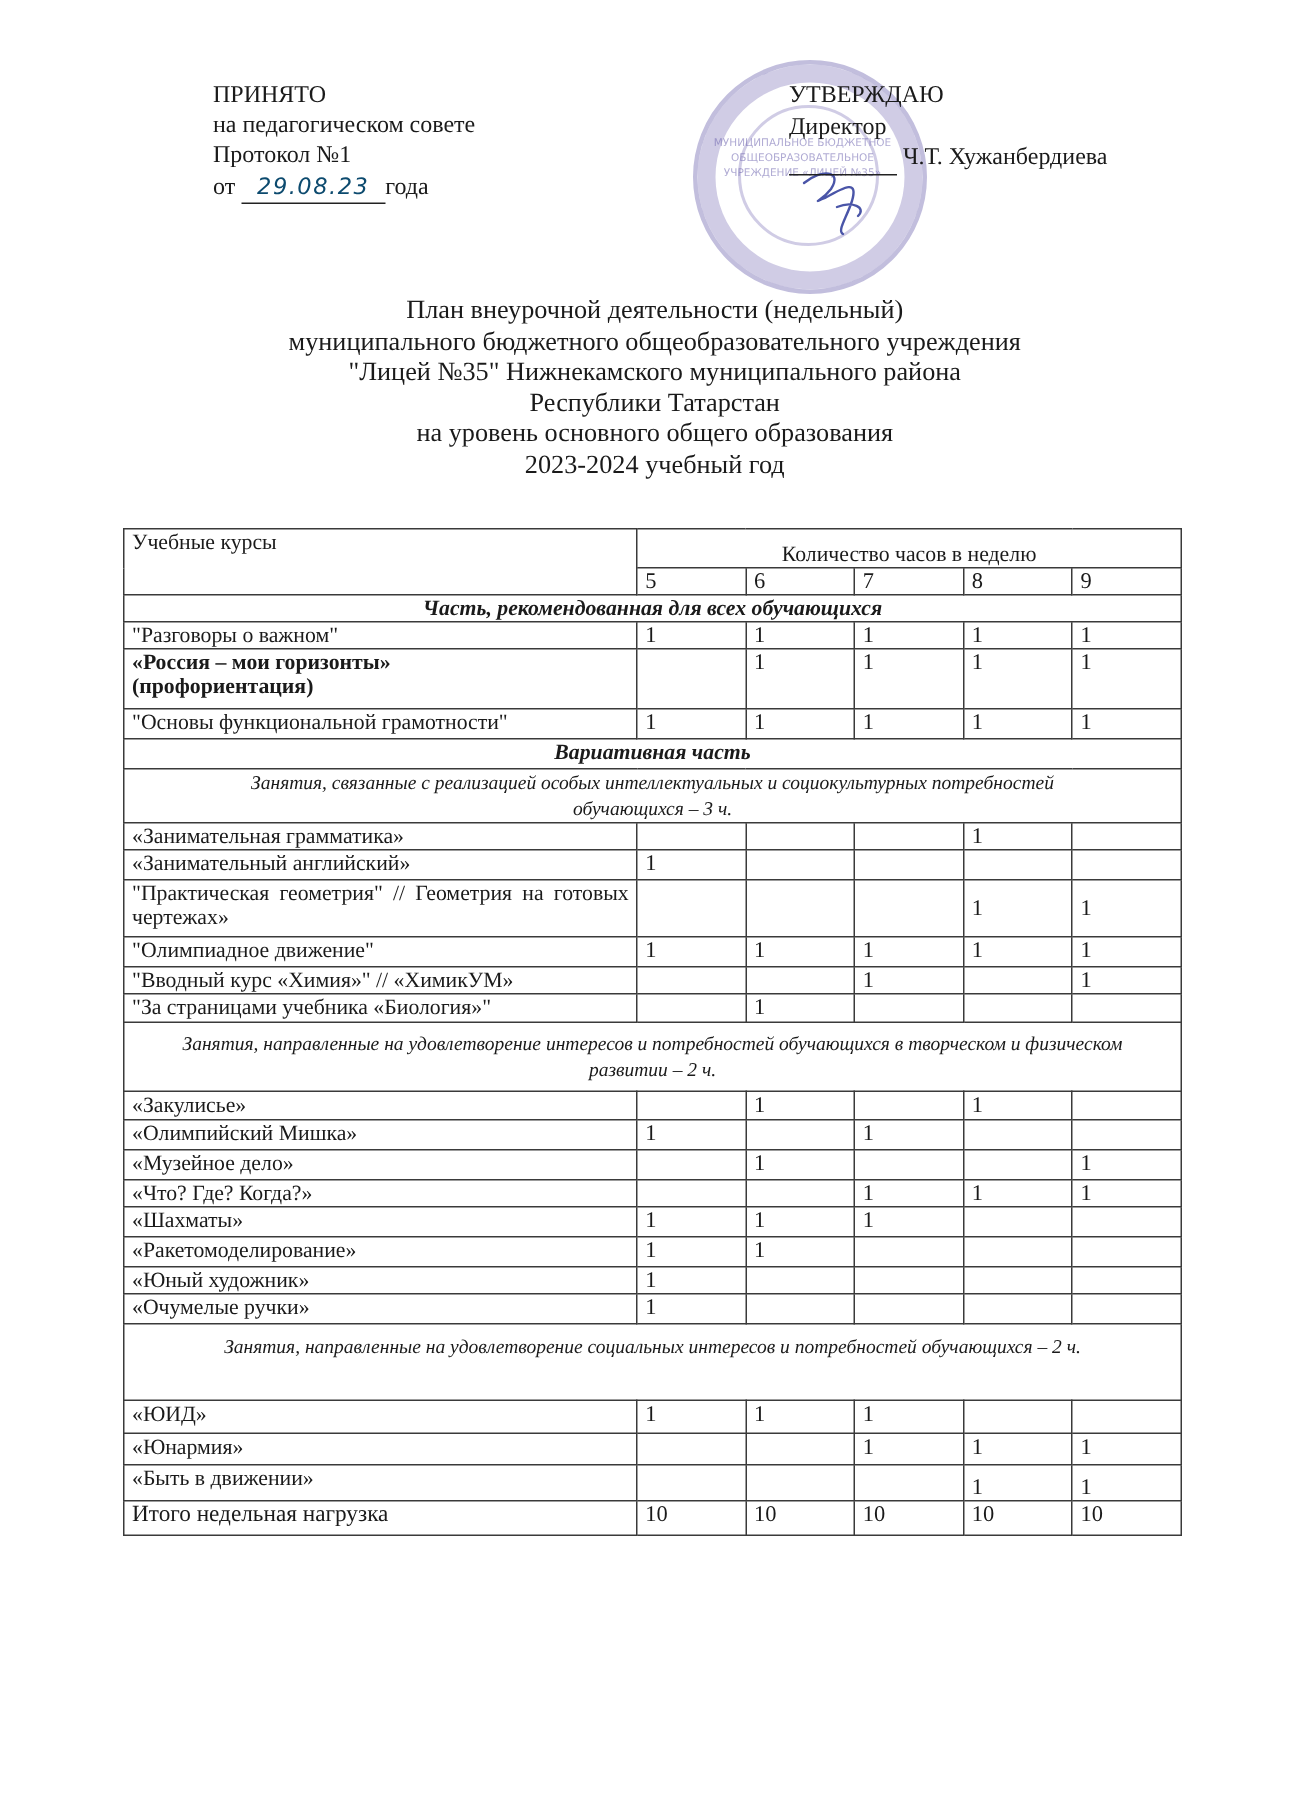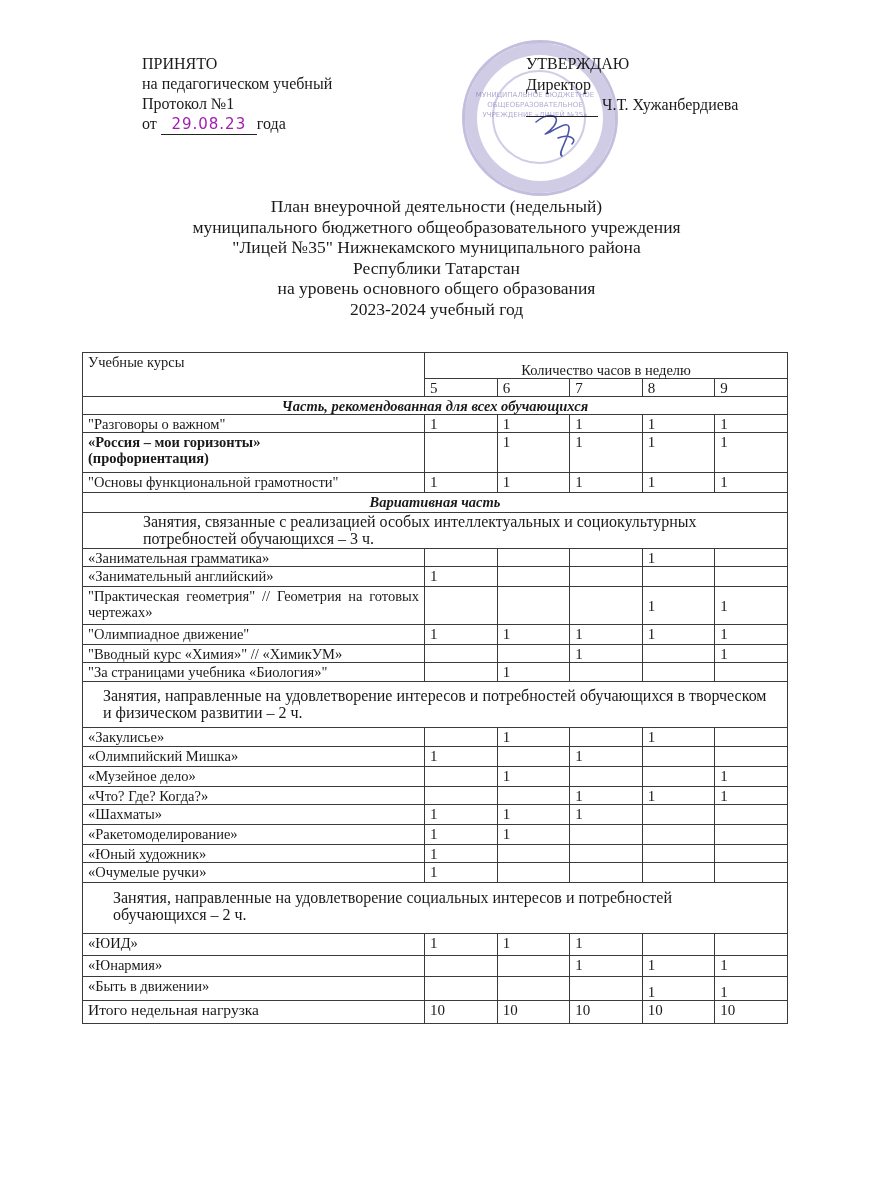--- a/index.html
+++ b/index.html
@@ -6,22 +6,22 @@
   body {
     width: 873px; height: 1200px; position: relative; overflow: hidden;
     font-family: "Liberation Serif", "DejaVu Serif", serif;
     color: #1a1a1a;
   }
   .abs { position: absolute; }
   .hdr-left { left: 142px; top: 54px; font-size: 16px; line-height: 20px; }
   .hdr-left div, .hdr-right div { white-space: nowrap; }
   .hdr-right { left: 526px; top: 54px; font-size: 16px; line-height: 20.5px; }
   .hand {
-    font-family: "DejaVu Sans", sans-serif; 
-    color: #a21caf; font-size: 15px; letter-spacing: 1px;
+    font-family: "DejaVu Sans", sans-serif; font-style: italic;
+    color: #0c4a6e; font-size: 15px; letter-spacing: 1px;
   }
   .uline { display: inline-block; border-bottom: 1px solid #222; text-align: center; }
   .stamp {
     left: 462px; top: 40px; width: 150px; height: 150px;
     border-radius: 50%;
     border: 3px solid rgba(120,110,180,0.45);
     box-shadow: inset 0 0 0 10px rgba(255,255,255,0), inset 0 0 0 12px rgba(120,110,180,0.35);
   }
   .stamp-inner {
     left: 492px; top: 70px; width: 90px; height: 90px; border-radius: 50%;
@@ -47,31 +47,31 @@
   table.plan td {
     border: 1px solid #3a3a3a; padding: 1px 5px 0 5px; vertical-align: top;
   }
   .c0 { width: 330px; }
   .cn { width: 70px; }
   td.num { font-size: 15px; }
   td.sec {
     text-align: center; font-style: italic; font-weight: bold; font-size: 14.5px;
   }
   td.sub {
-    text-align: left; font-size: 16px; line-height: 17px;
+    text-align: center; font-style: italic; font-size: 13px; line-height: 17px;
   }
   td.justify { text-align: justify; text-align-last: left; }
   td.center { text-align: center; }
 </style>
 </head>
 <body>
 
 <div class="abs hdr-left">
   <div>ПРИНЯТО</div>
-  <div>на педагогическом   учебный</div>
+  <div>на педагогическом   совете</div>
   <div>Протокол №1</div>
   <div>
     <span>от</span>
     <span class="uline" style="width:96px;"><span class="hand">29.08.23</span></span><span>года</span>
   </div>
 </div>
 
 <div class="abs stamp"></div>
 <div class="abs stamp-inner"></div>
 <div class="abs stamp-text">МУНИЦИПАЛЬНОЕ БЮДЖЕТНОЕ ОБЩЕОБРАЗОВАТЕЛЬНОЕ УЧРЕЖДЕНИЕ «ЛИЦЕЙ №35»</div>

